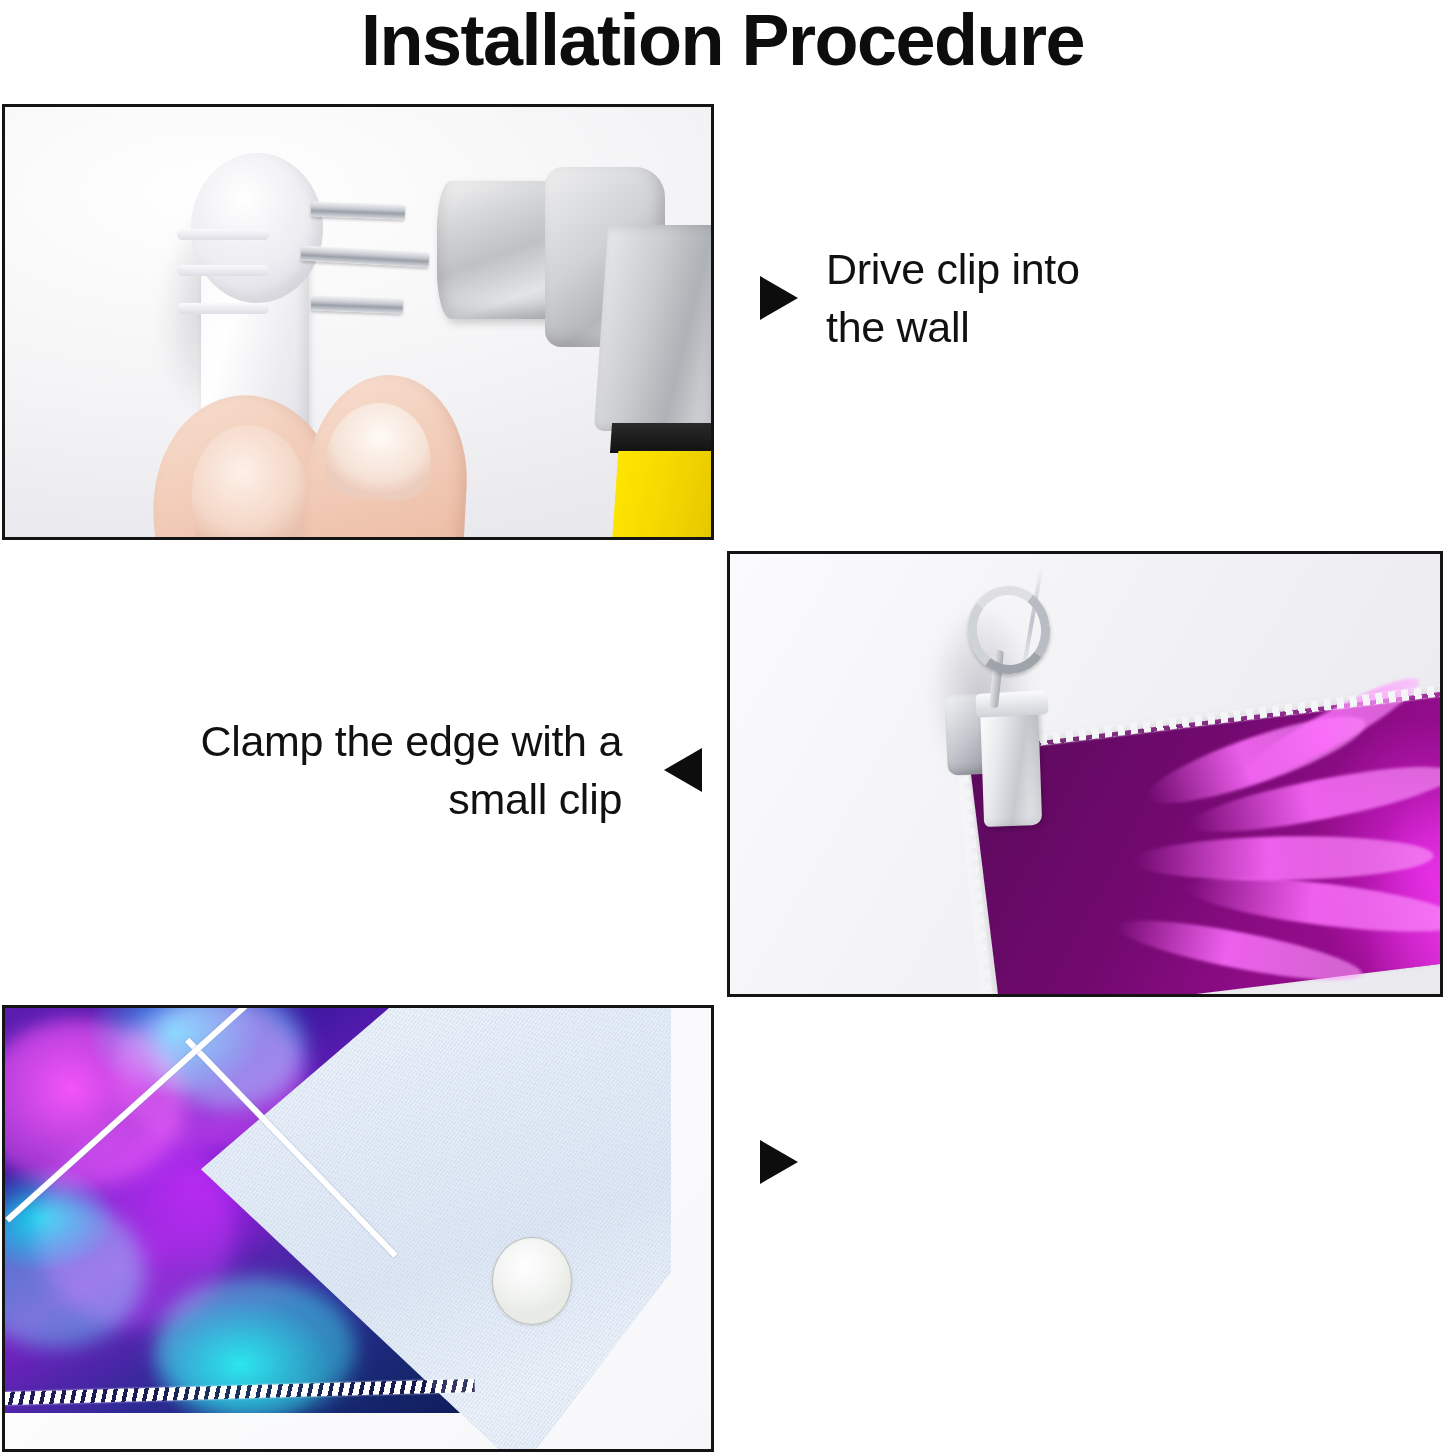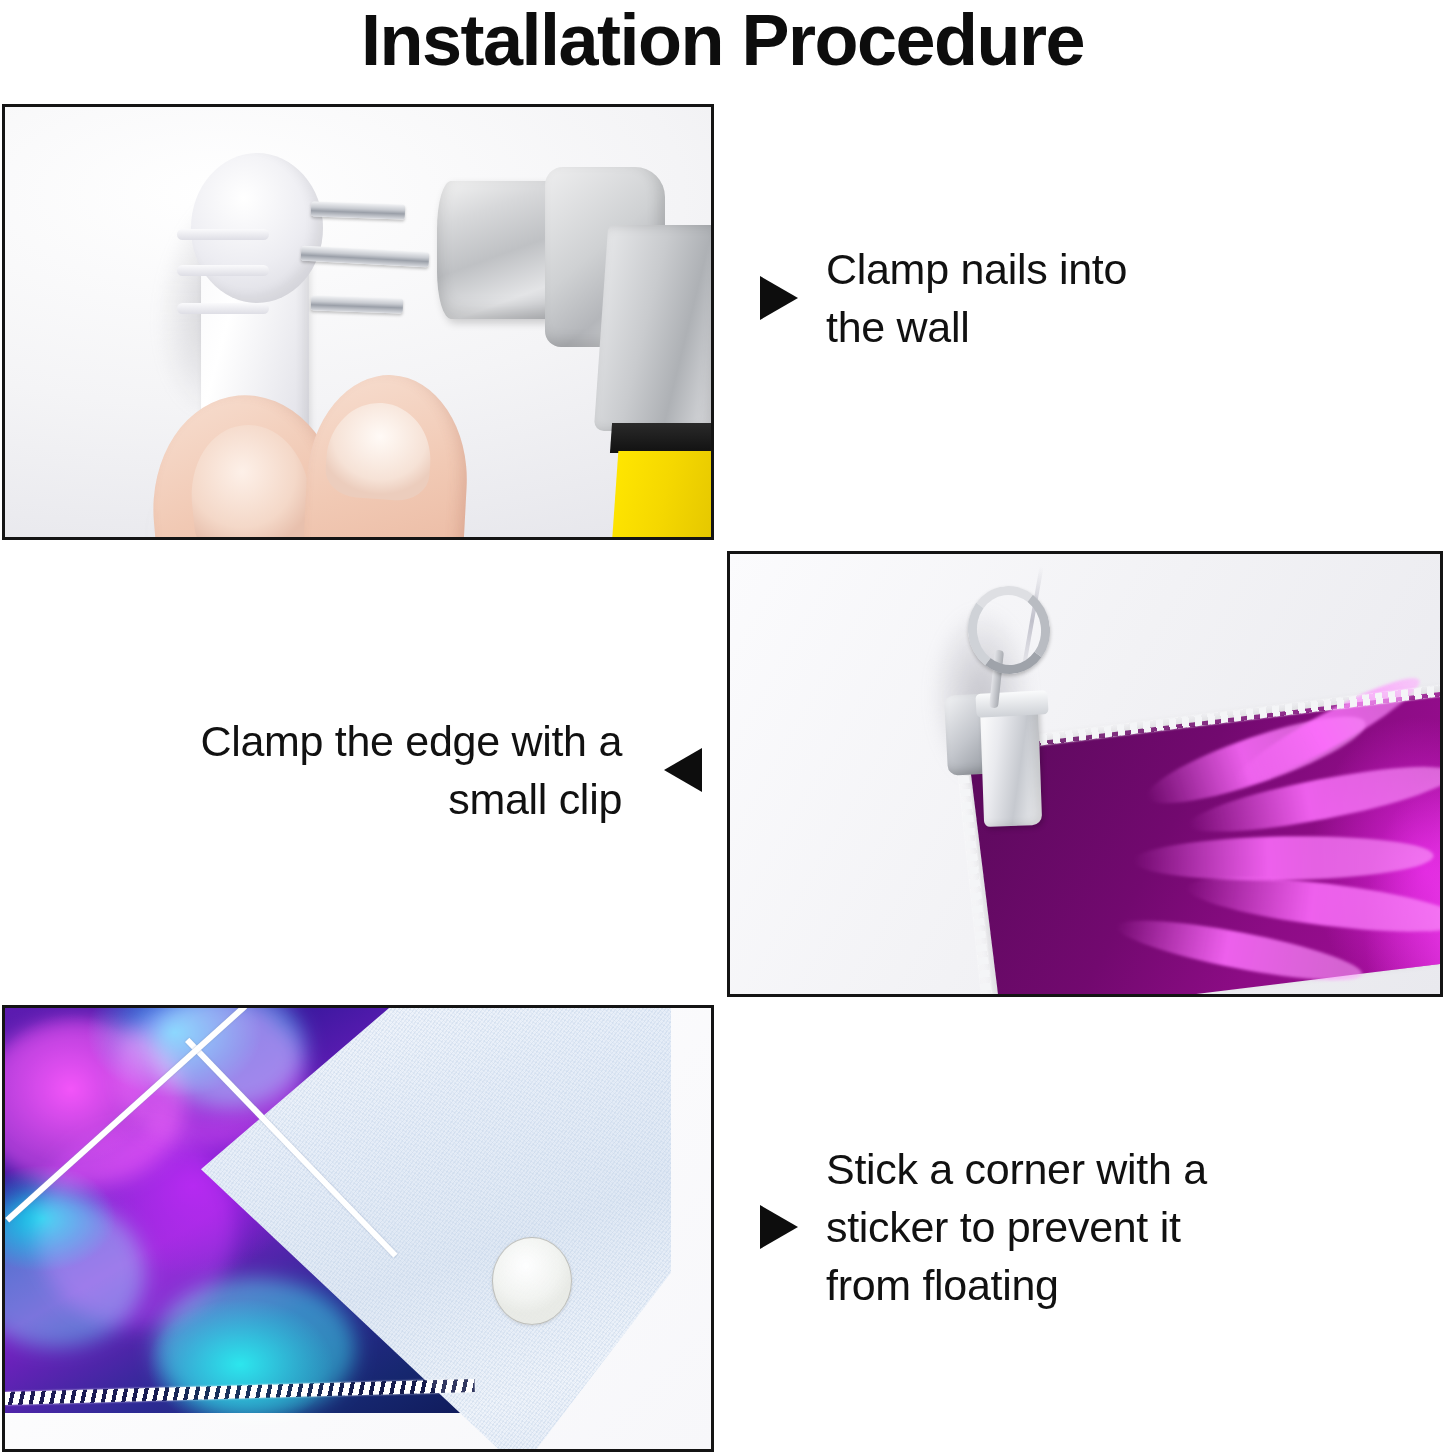--- a/index.html
+++ b/index.html
@@ -327,21 +327,21 @@
   <div class="hammer-grip"></div>
 
   <div class="finger thumb"></div>
   <div class="nailplate"></div>
   <div class="finger index"></div>
   <div class="nailplate2"></div>
 </div>
 
 <div class="caption" id="caption-step1">
   <span class="tri right"></span>
-  <span class="txt">Clamp nails into
+  <span class="txt">Drive clip into
 the wall</span>
 </div>
 
 <div class="panel" id="panel-clip">
   <div class="wall-bg2"></div>
   <div class="wall-scuff"></div>
   <div class="clip-shadow"></div>
 
   <div class="tapestry2">
     <div class="petal" style="left:170px; top:22px;  width:230px; height:46px; transform:rotate(-12deg);"></div>
@@ -385,16 +385,13 @@
   </div>
   <div class="fold-hem" style="left:180px; top:34px; width:6px; height:300px; transform:rotate(-44deg); transform-origin:top left;"></div>
   <div class="fold-hem" style="left:238px; top:-4px; width:6px; height:320px; transform:rotate(48deg); transform-origin:top left;"></div>
 
   <div class="sticker"></div>
   <div class="bottom-stitch"></div>
 </div>
 
 <div class="caption" id="caption-step3">
   <span class="tri right"></span>
-  <span class="txt">Stick a corner with a
-sticker to prevent it
-from floating</span>
 </div>
 
 </body></html>

